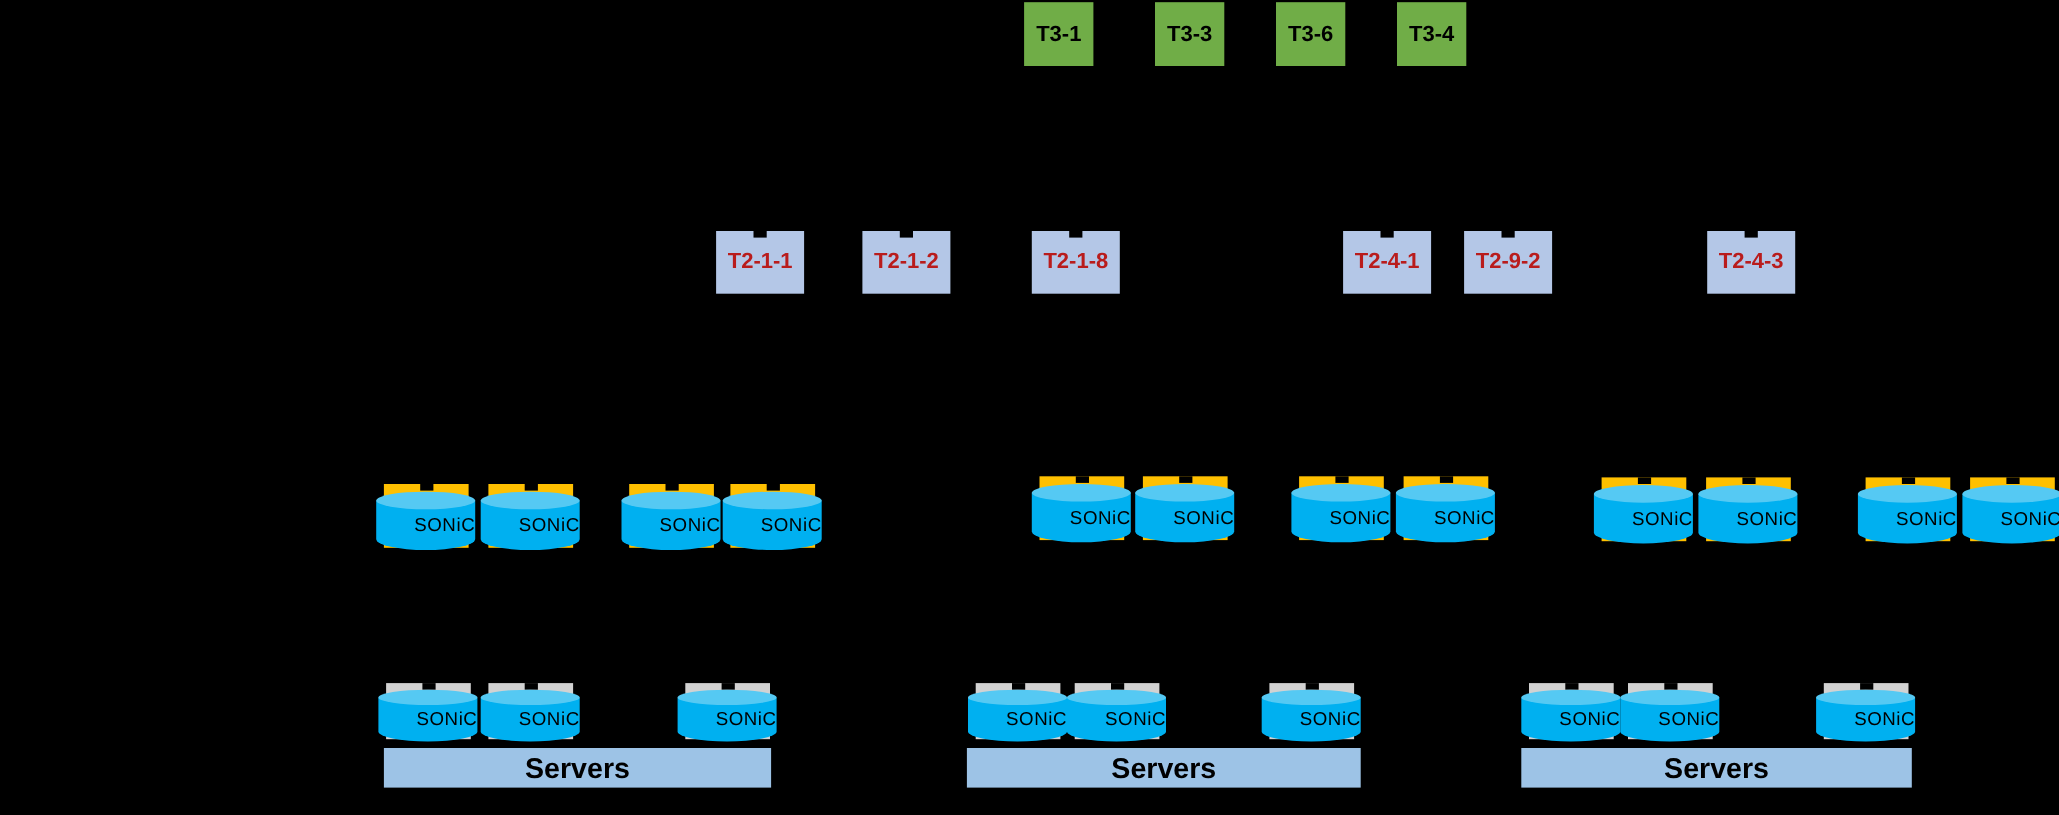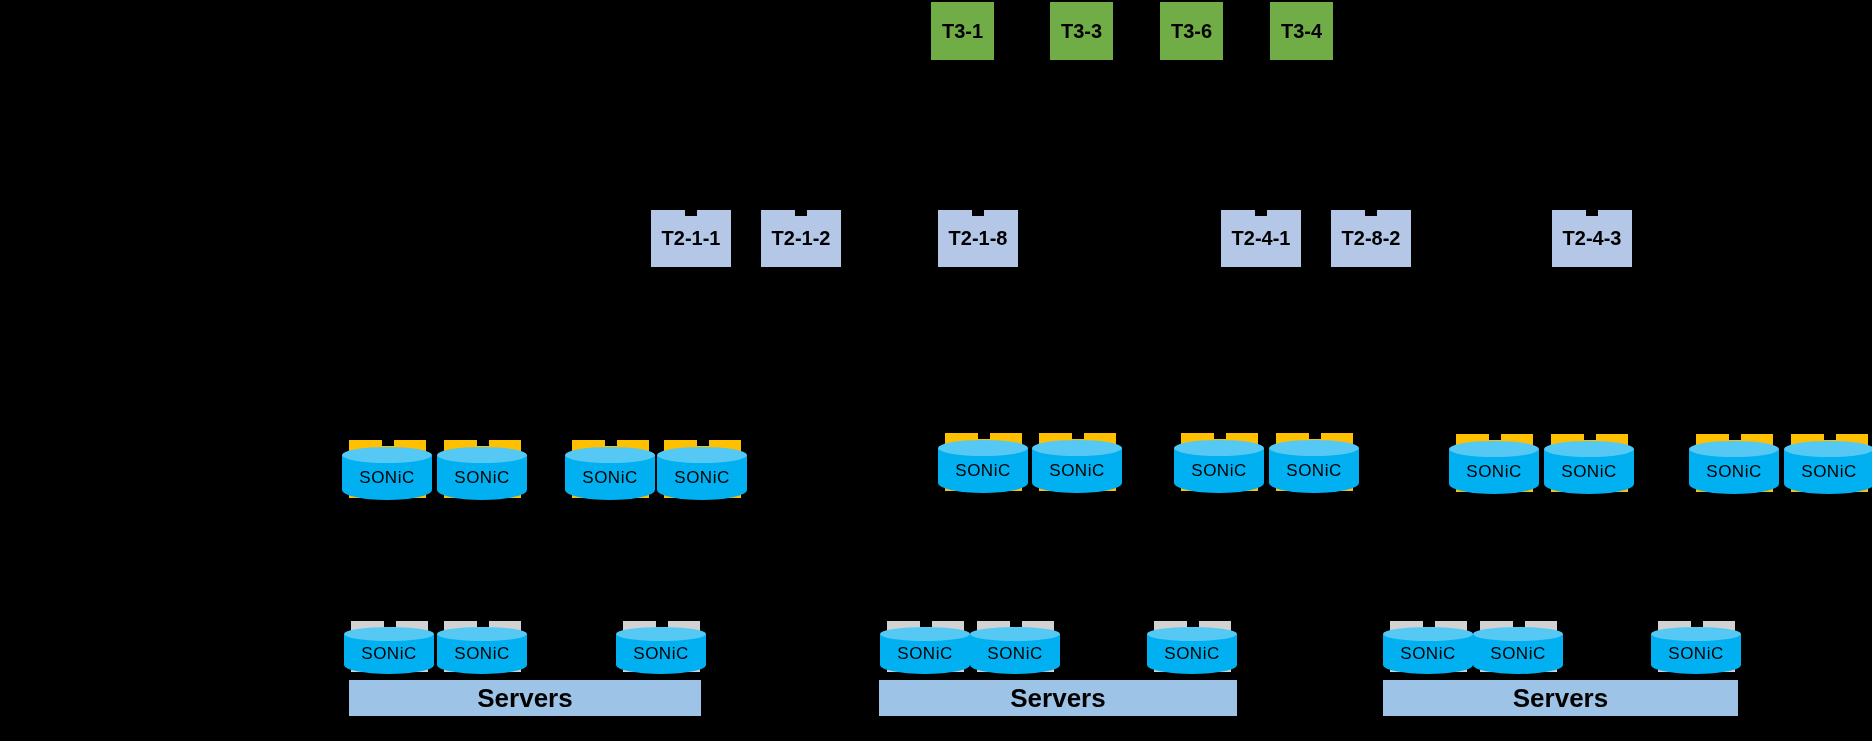--- a/index.html
+++ b/index.html
@@ -15,21 +15,21 @@
     position:absolute;top:2px;width:63px;height:58px;
     background:#70AD47;
     display:flex;align-items:center;justify-content:center;
     color:#000;font-weight:bold;font-size:20px;
   }
   
   .t2-box{
     position:absolute;top:210px;width:80px;height:57px;
     background:#B4C7E7;
     display:flex;align-items:center;justify-content:center;
-    color:#000000;font-weight:bold;font-size:20px;
+    color:#b91c1c;font-weight:bold;font-size:20px;
   }
   
   .notch{
     position:absolute;top:0;left:50%;width:12px;height:6px;
     margin-left:-6px;background:#000;
   }
   
   .node{position:absolute;width:90px;}
   .node .back{
     position:absolute;left:7px;top:0;width:77px;
@@ -44,21 +44,21 @@
   }
   .cyl-t1 .body{top:8px;height:45px;border-radius:0 0 45px 45px / 0 0 10px 10px;}
   .cyl-t0 .body{top:7px;height:40px;border-radius:0 0 45px 45px / 0 0 9px 9px;}
   .cyl .cap{
     position:absolute;left:0;right:0;top:0;background:#55C9F3;border-radius:50%;
   }
   .cyl-t1 .cap{height:16px;}
   .cyl-t0 .cap{height:14px;}
   .cyl .cyl-label{
     position:absolute;left:0;right:0;top:54%;transform:translateY(-50%);
-    text-align:center;color:#000;font-size:17px;letter-spacing:0.5px;
+    text-align:right;color:#000;font-size:17px;letter-spacing:0.5px;
   }
   
   .servers-bar{
     position:absolute;top:680px;height:36px;
     background:#9DC3E6;
     display:flex;align-items:center;justify-content:center;
     color:#000;font-weight:bold;font-size:26px;
   }
 </style>
 </head>
@@ -76,35 +76,35 @@
       <span>T3-6</span>
     </div>
   <div class="t3-box" style="left:1270px">
       <span>T3-4</span>
     </div>
 
   <div class="t2-box" style="left:651px">
       <div class="notch"></div>
       <span>T2-1-1</span>
     </div>
-  <div class="t2-box" style="left:761px">
+  <div class="t2-box" style="left:784px">
       <div class="notch"></div>
       <span>T2-1-2</span>
     </div>
   <div class="t2-box" style="left:938px">
       <div class="notch"></div>
       <span>T2-1-8</span>
     </div>
   <div class="t2-box" style="left:1221px">
       <div class="notch"></div>
       <span>T2-4-1</span>
     </div>
   <div class="t2-box" style="left:1331px">
       <div class="notch"></div>
-      <span>T2-8-2</span>
+      <span>T2-9-2</span>
     </div>
   <div class="t2-box" style="left:1552px">
       <div class="notch"></div>
       <span>T2-4-3</span>
     </div>
 
   <div class="node" style="left:342px;top:440px">
     <div class="back yellow">
         <div class="notch"></div>
       </div>

